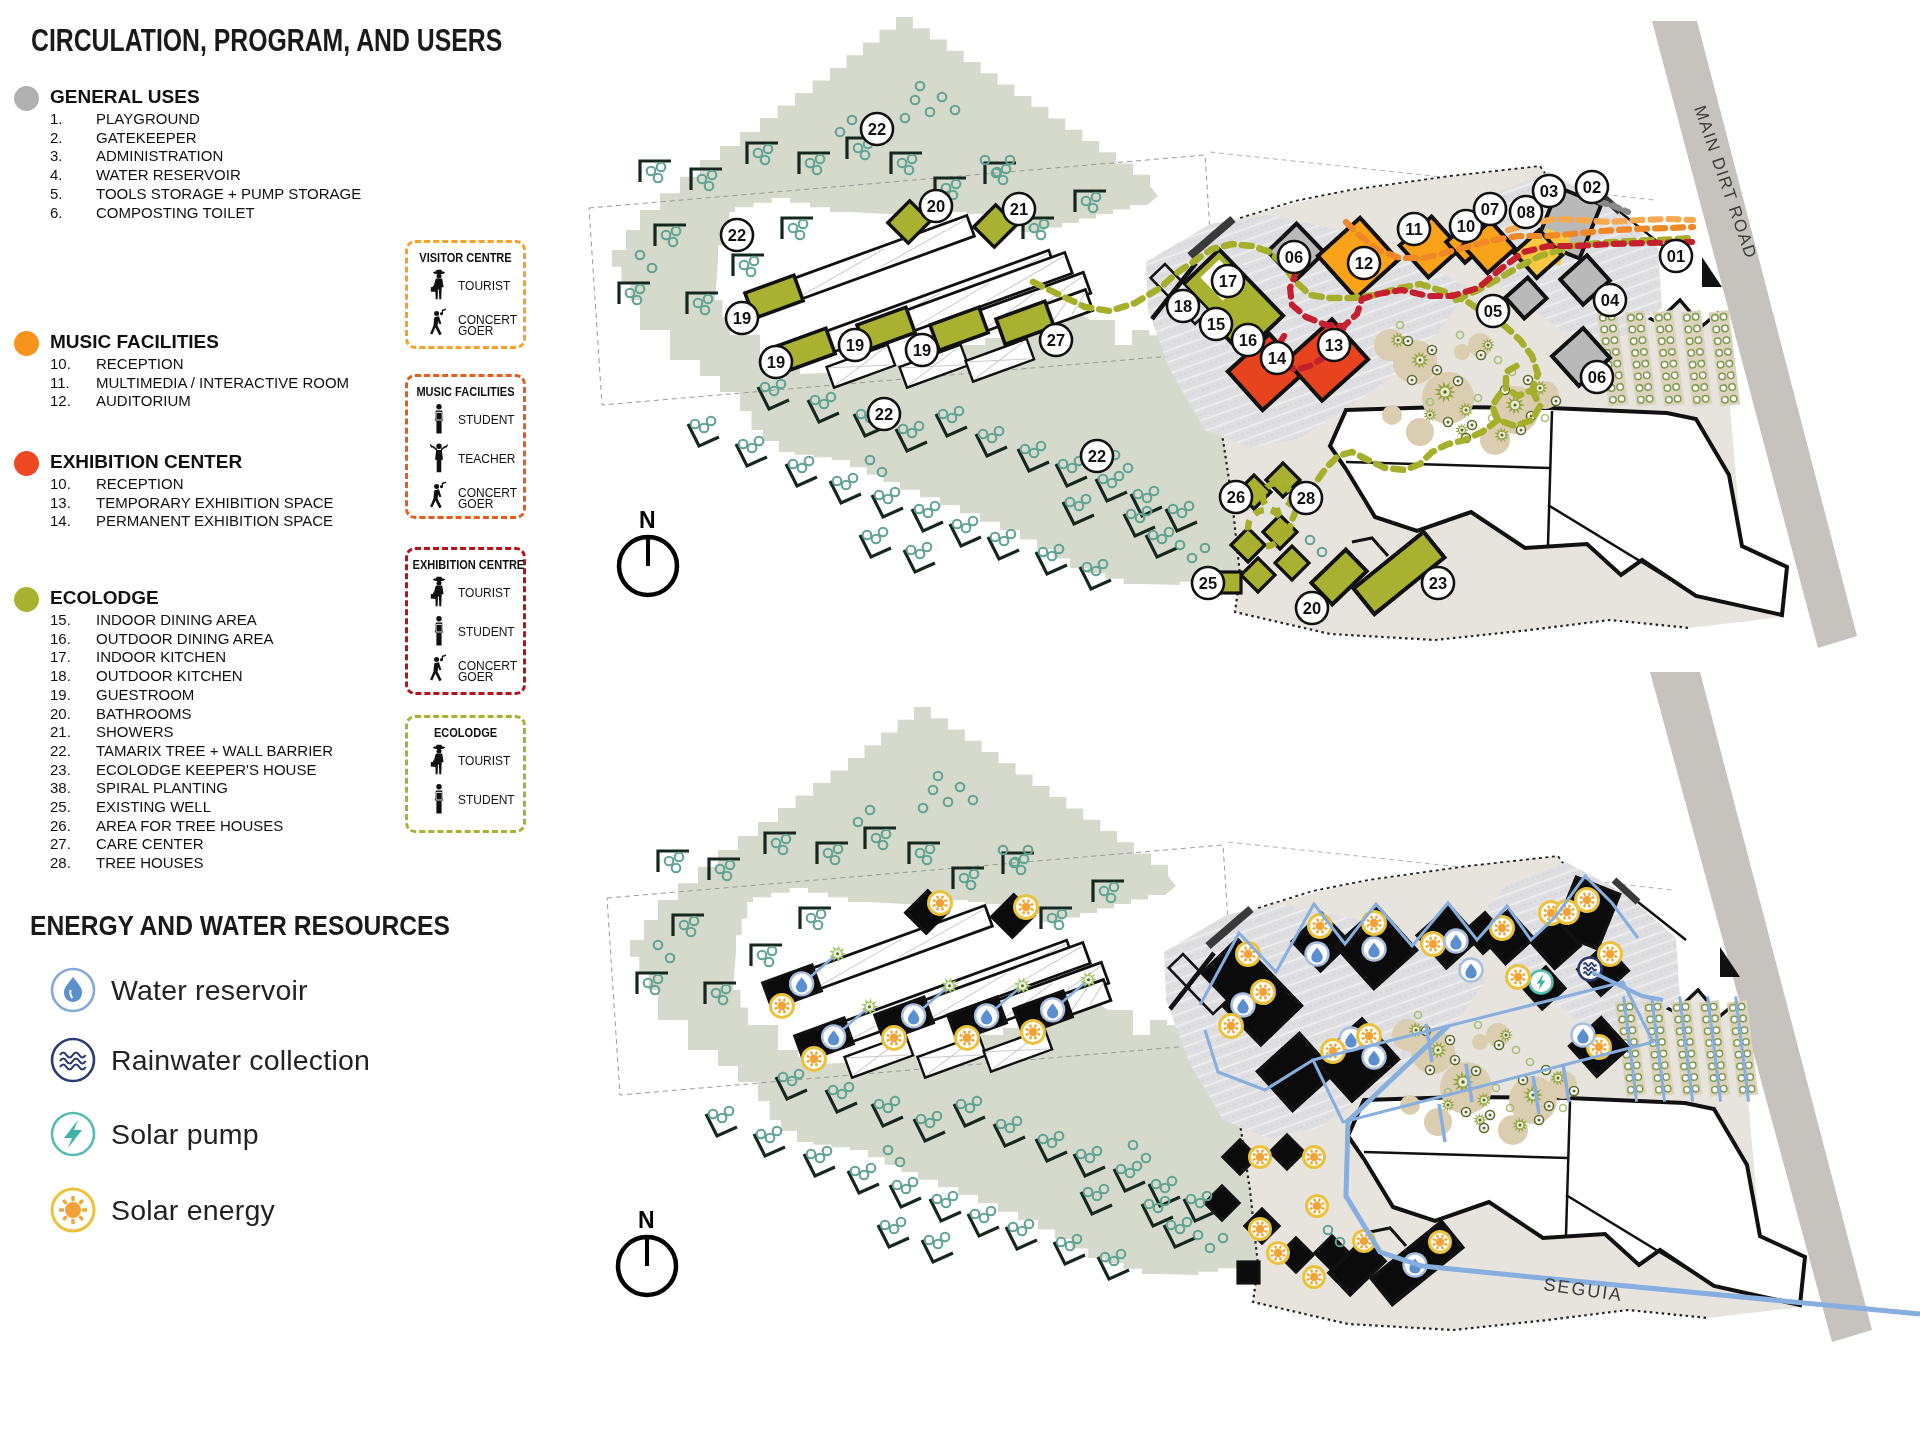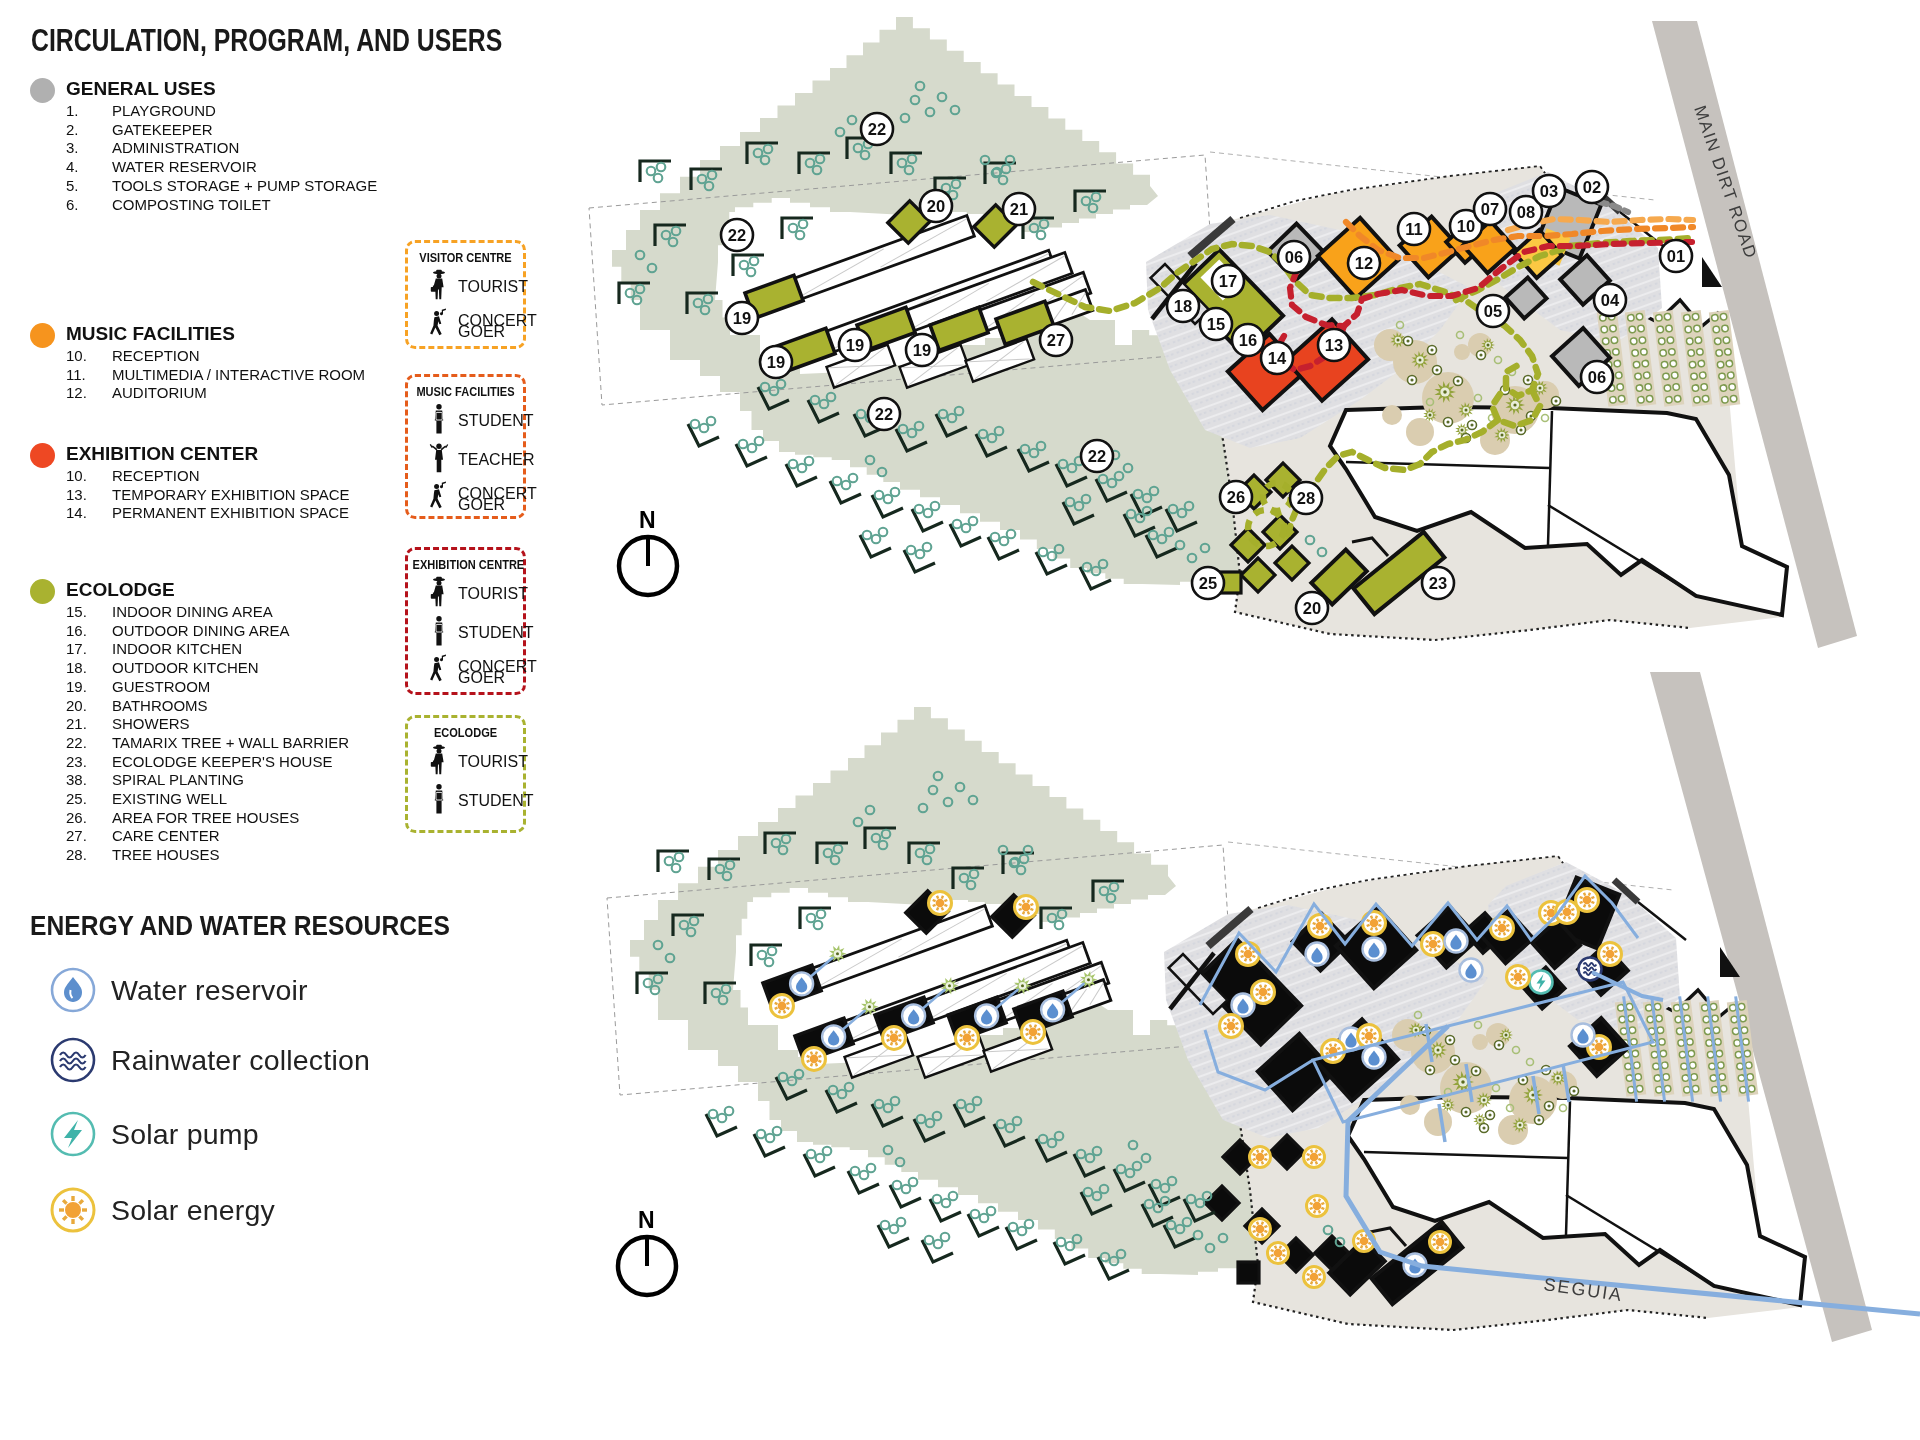--- a/index.html
+++ b/index.html
@@ -1,31 +1,31 @@
 <!DOCTYPE html>
 <html><head><meta charset="utf-8"><style>
 * { margin:0; padding:0; box-sizing:border-box; }
 html,body { width:1920px; height:1440px; background:#fff; overflow:hidden;
   font-family:"Liberation Sans", sans-serif; }
 .stage { position:relative; width:1920px; height:1440px; }
 .title { position:absolute; left:31px; font-size:32px; font-weight:bold; color:#1a1a1a;
   transform:scaleX(0.775); transform-origin:left; white-space:nowrap; }
 .title2 { position:absolute; left:30px; font-size:28px; font-weight:bold; color:#1a1a1a;
   transform:scaleX(0.88); transform-origin:left; white-space:nowrap; }
-.sect { position:absolute; left:66px; width:420px; }
+.sect { position:absolute; left:50px; width:420px;margin-top:8px; }
 .sect .dot { position:absolute; left:-36px; top:0px; width:25px; height:25px; border-radius:50%; }
 .shead { font-size:19px; font-weight:bold; color:#111; margin-bottom:2px; }
 .row { font-size:15px; color:#111; line-height:18.7px; white-space:nowrap; }
 .row .num { display:inline-block; width:46px; }
 .lbox { position:absolute; left:405px; width:121px; border:3.5px dashed; border-radius:10px;
   padding-top:8px; }
 .ltitle { font-size:12px; font-weight:bold; text-align:center; color:#111; margin-bottom:4px;
   transform:scaleX(0.92); white-space:nowrap; }
 .lrow { display:flex; align-items:center; margin:3px 0 3px 16px; }
-.llab { font-size:16px; color:#111; line-height:11.5px; margin-left:4px; }
+.llab { font-size:12px; color:#111; line-height:11.5px; margin-left:4px; }
 .eitem { position:absolute; left:49px; display:flex; align-items:center; }
 .eitem > svg { flex:0 0 48px; }
 .eitem > span { font-size:28.5px; color:#222; margin-left:14px; letter-spacing:0.2px; }
 </style></head>
 <body>
 <div class="stage">
 <svg xmlns="http://www.w3.org/2000/svg" width="1920" height="1440" viewBox="0 0 1920 1440" style="position:absolute;top:0;left:0">
 <defs>
 <pattern id="hatch" width="11" height="11" patternUnits="userSpaceOnUse" patternTransform="rotate(-20)">
  <rect width="11" height="11" fill="#dfdfe2"></rect>

